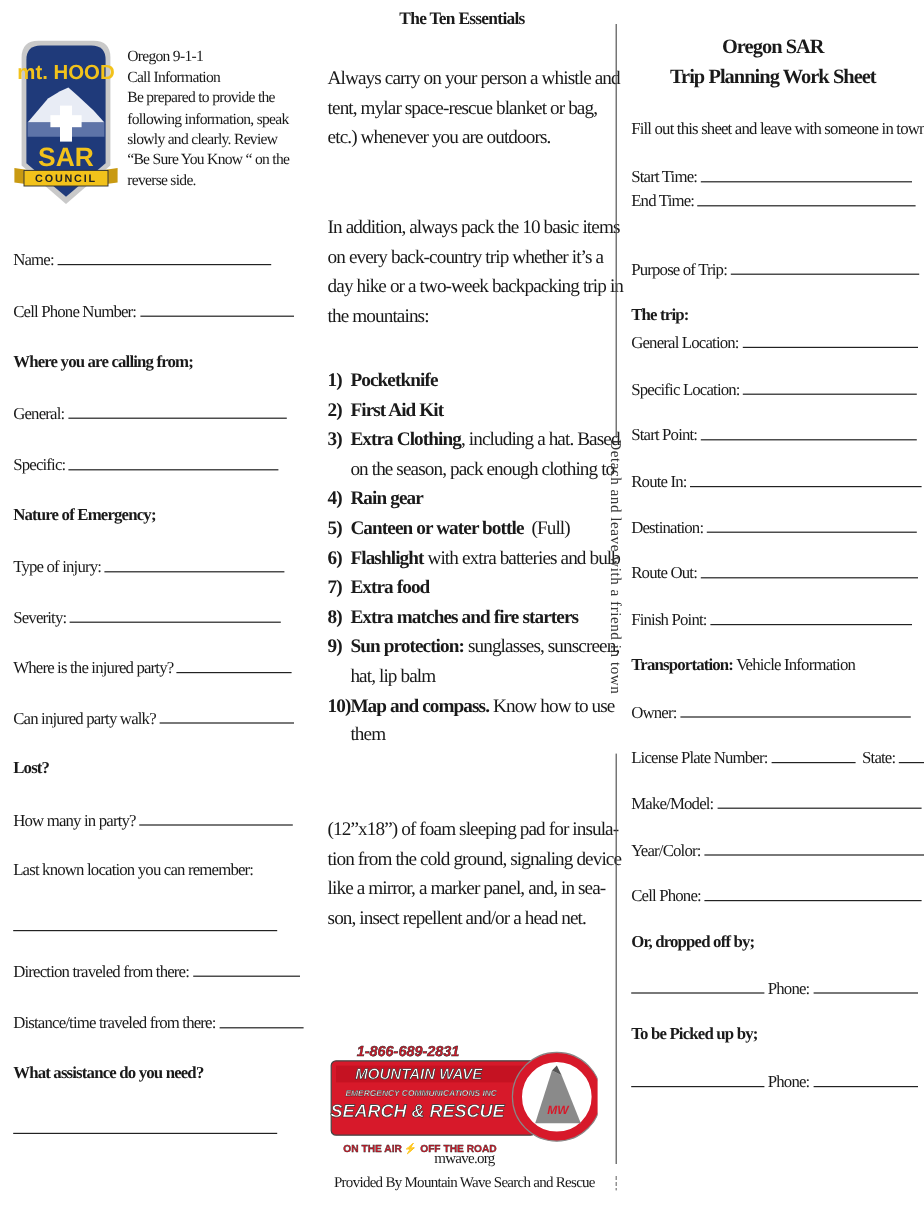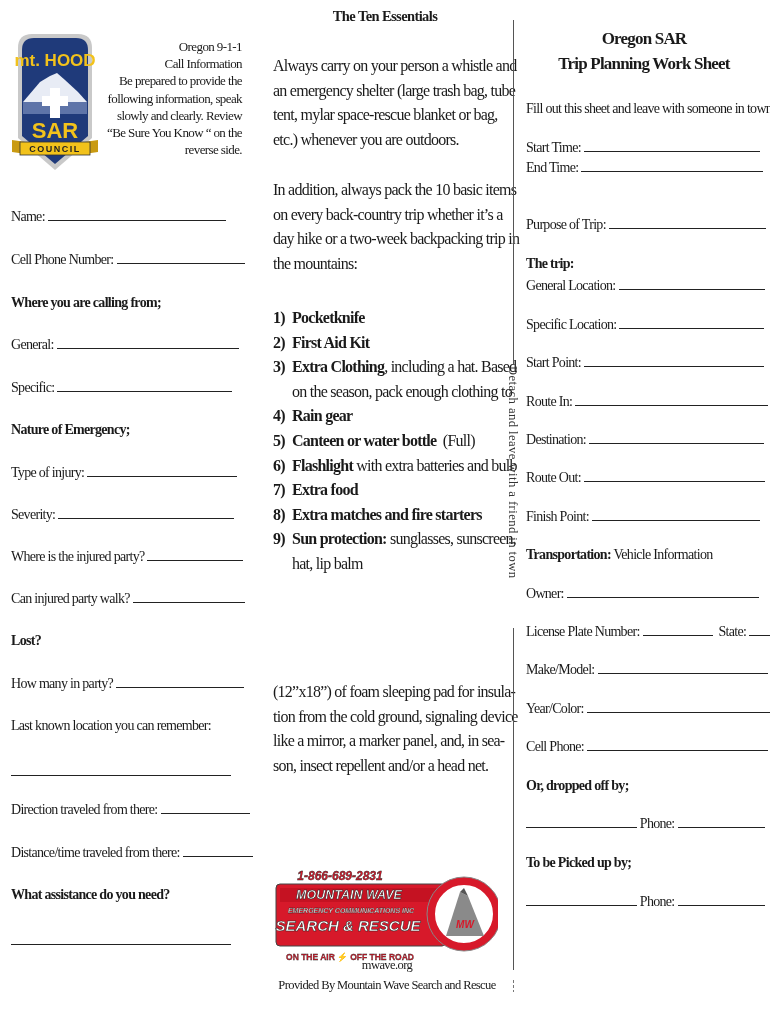--- a/index.html
+++ b/index.html
@@ -3,21 +3,21 @@
 <meta charset="utf-8">
 <style>
   * { box-sizing: border-box; margin: 0; padding: 0; }
   html, body { width: 770px; height: 1024px; background: #ffffff; overflow: hidden; }
   body { position: relative; font-family: "Liberation Serif", "DejaVu Serif", serif; color: #1a1a1a; }
 
   .abs { position: absolute; }
 
   
   .logo { left: 10px; top: 30px; width: 90px; height: 145px; }
-  .call-info { left: 106px; top: 38px; width: 136px; text-align: right; font-size: 13px; line-height: 17.2px; letter-spacing: -0.6px; }
+  .call-info { left: 106px; top: 38px; width: 136px; text-align: left; font-size: 13px; line-height: 17.2px; letter-spacing: -0.6px; }
   .call-info div { white-space: nowrap; }
 
   .lrow { position: absolute; left: 11px; font-size: 14px; letter-spacing: -0.7px; white-space: nowrap; }
   .lrow .line { display: inline-block; border-bottom: 1px solid #222; height: 12px; vertical-align: baseline; margin-left: 3px; }
   .bold { font-weight: bold; }
   .fill-line { position: absolute; left: 11px; border-bottom: 1px solid #222; height: 1px; }
 
   
   .mid-title { left: 262px; top: 8px; width: 246px; text-align: center; font-size: 14.5px; font-weight: bold; letter-spacing: -0.6px; }
   .para { position: absolute; left: 273px; width: 236px; font-size: 16px; line-height: 24.6px; letter-spacing: -0.75px; }
@@ -111,21 +111,20 @@
 <div class="lrow" style="top:845px">
   <span>Distance/time traveled from there:</span><span class="line" style="width:70px"></span>
 </div>
 <div class="lrow bold" style="top:887px">What assistance do you need?</div>
 <div class="fill-line" style="top:944px; width:220px"></div>
 
 <div class="abs mid-title">The Ten Essentials</div>
 
 <div class="para" style="top:54px">
   <div>Always carry on your person a whistle and</div>
-  <div>an emergency shelter (large trash bag, tube</div>
   <div>tent, mylar space-rescue blanket or bag,</div>
   <div>etc.) whenever you are outdoors.</div>
 </div>
 
 <div class="para" style="top:178px">
   <div>In addition, always pack the 10 basic items</div>
   <div>on every back-country trip whether it’s a</div>
   <div>day hike or a two-week backpacking trip in</div>
   <div>the mountains:</div>
 </div>
@@ -161,20 +160,25 @@
     <span class="b">Extra food</span>
   </div>
   <div class="ess-item">
     <span class="num">8)</span>
     <span class="b">Extra matches and fire starters</span>
   </div>
   <div class="ess-item">
     <span class="num">9)</span>
     <span class="b">Sun protection:</span><span> sunglasses, sunscreen,</span>
     <div>hat, lip balm</div>
+  </div>
+  <div class="ess-item ten">
+    <span class="num">10)</span>
+    <span class="b">Map and compass.</span><span> Know how to use</span>
+    <div>them</div>
   </div>
 </div>
 
 <div class="para" style="top:680px">
   <div>(12”x18”) of foam sleeping pad for insula-</div>
   <div>tion from the cold ground, signaling device</div>
   <div>like a mirror, a marker panel, and, in sea-</div>
   <div>son, insect repellent and/or a head net.</div>
 </div>
 

